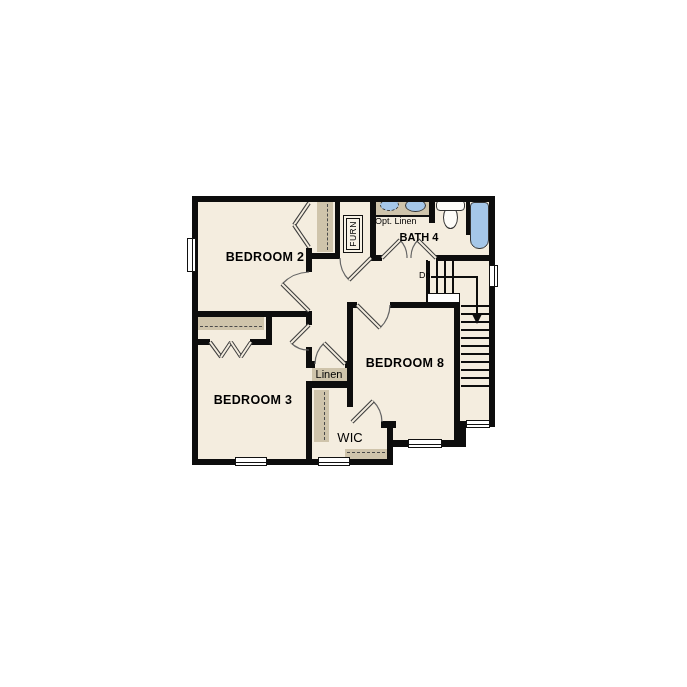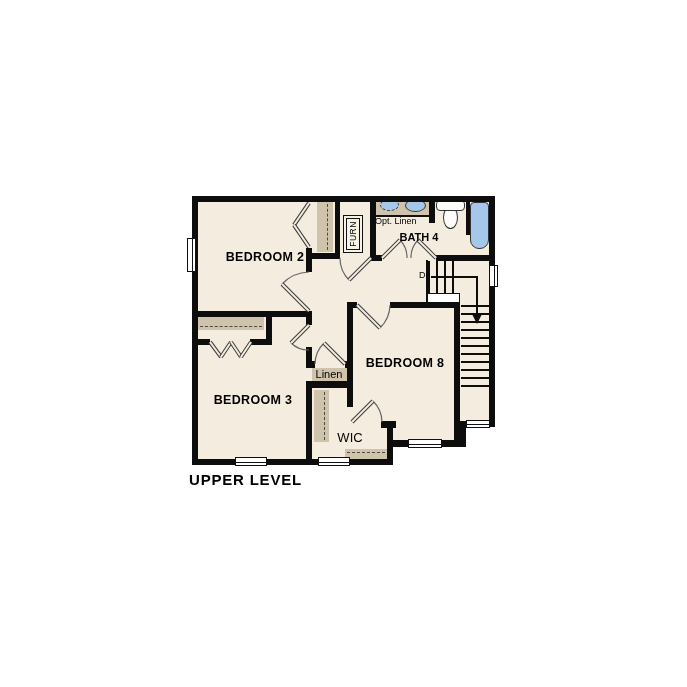--- a/index.html
+++ b/index.html
@@ -214,15 +214,14 @@
   </svg>
 
   <div class="room-label" style="left:253px;top:257px;padding-left:24px;">BEDROOM 2</div>
   <div class="room-label" style="left:253px;top:400px;text-align:right;">BEDROOM 3</div>
   <div class="room-label" style="left:405px;top:363px;">BEDROOM 8</div>
   <div class="bath-label" style="left:419px;top:237px;">BATH 4</div>
   <div class="small-label" style="left:375px;top:216px;">Opt. Linen</div>
   <div class="small-label" style="left:419px;top:270px;">Dn</div>
   <div class="center-label" style="left:329px;top:374px;font-size:11px;">Linen</div>
   <div class="center-label" style="left:350px;top:437px;">WIC</div>
-  <div class="title" style="left:189px;top:471px;">UPPER LEVEL</div>
 
 </div>
 
 </body></html>

